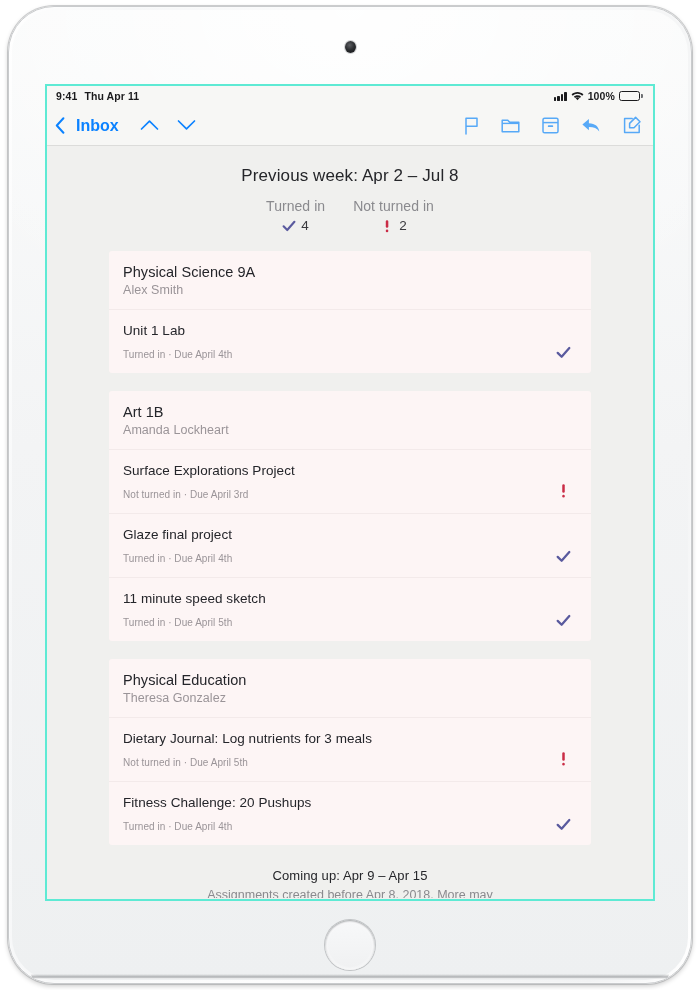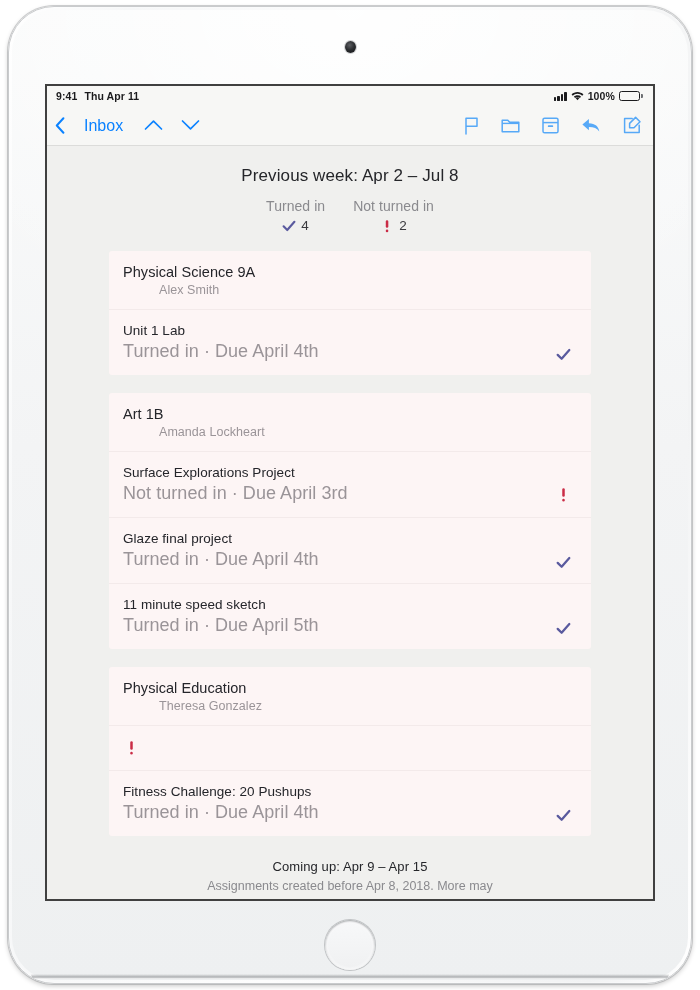--- a/index.html
+++ b/index.html
@@ -79,21 +79,21 @@
     background: linear-gradient(180deg, #f7f8f9 0%, #f0f1f2 100%);
   }
 
   
   #screen-bezel {
     position: absolute;
     left: 45px;
     top: 84px;
     width: 610px;
     height: 817px;
-    background: #404040;
+    background: #5eead4;
     padding: 2px;
     box-sizing: border-box;
   }
   #screen {
     position: relative;
     width: 606px;
     height: 813px;
     background: #f0f0ee;
     overflow: hidden;
   }
@@ -142,24 +142,25 @@
     background: #f7f7f5;
     display: flex;
     align-items: center;
     justify-content: space-between;
     padding: 0 11px 0 8px;
     box-sizing: border-box;
     border-bottom: 1px solid #dcdcda;
   }
   .nav-left { display: flex; align-items: center; gap: 0; }
   #back-button {
-    display: flex; align-items: center; gap: 19px;
+    display: flex; align-items: center; gap: 11px;
     color: #0b82ff;
     font-size: 16px;
     padding-right: 12px;
+    font-weight: bold;
   }
   #back-button .chev { width: 10px; height: 17px; }
   .nav-arrow { padding: 0 9px; }
   .nav-right { display: flex; align-items: center; gap: 0; }
   .nav-icon-btn { padding: 0 11px; display: flex; align-items: center; }
   .nav-icon-btn:last-child { padding-right: 0; }
 
   
   #content {
     position: relative;
@@ -213,38 +214,37 @@
     font-size: 14.5px;
     font-weight: normal;
     color: #24252a;
     letter-spacing: 0.05px;
   }
   .course-teacher {
     margin-top: 3px;
     font-size: 12.5px;
     color: #9a9498;
     letter-spacing: 0.05px;
-    margin-left: 36px;
   }
   .assignment-row {
     display: flex;
     align-items: flex-end;
     justify-content: space-between;
     padding: 13px 20px 13px 14px;
     border-top: 1px solid #f3eaea;
   }
   .assignment-text { flex: 1; }
   .assignment-title {
     font-size: 13.5px;
     color: #24252a;
     letter-spacing: 0.05px;
   }
   .assignment-meta {
-    margin-top: 3px;
-    font-size: 18px;
+    margin-top: 11px;
+    font-size: 10px;
     color: #9a9498;
     letter-spacing: 0.05px;
   }
   .assignment-status { width: 16px; display: flex; justify-content: center; }
   .status-check { width: 15px; height: 15px; }
   .status-bang { width: 5px; height: 18px; }
 
   
   #footer { text-align: center; padding-top: 5px; }
   #footer-title {
@@ -444,20 +444,24 @@
           </div>
         </div>
       </div>
 
       <div class="course-card">
         <div class="course-head">
           <div class="course-name">Physical Education</div>
           <div class="course-teacher">Theresa Gonzalez</div>
         </div>
         <div class="assignment-row">
+          <div class="assignment-text">
+            <div class="assignment-title">Dietary Journal: Log nutrients for 3 meals</div>
+            <div class="assignment-meta">Not turned in  ·  Due April 5th</div>
+          </div>
           <div class="assignment-status">
             <svg class="status-bang" viewBox="0 0 6 18">
               <rect x="1.5" y="1" width="3" height="10" rx="1.5" fill="#ca2c46"></rect>
               <rect x="1.5" y="13.6" width="3" height="3.2" rx="1.5" fill="#ca2c46"></rect>
             </svg>
           </div>
         </div>
         <div class="assignment-row">
           <div class="assignment-text">
             <div class="assignment-title">Fitness Challenge: 20 Pushups</div>

